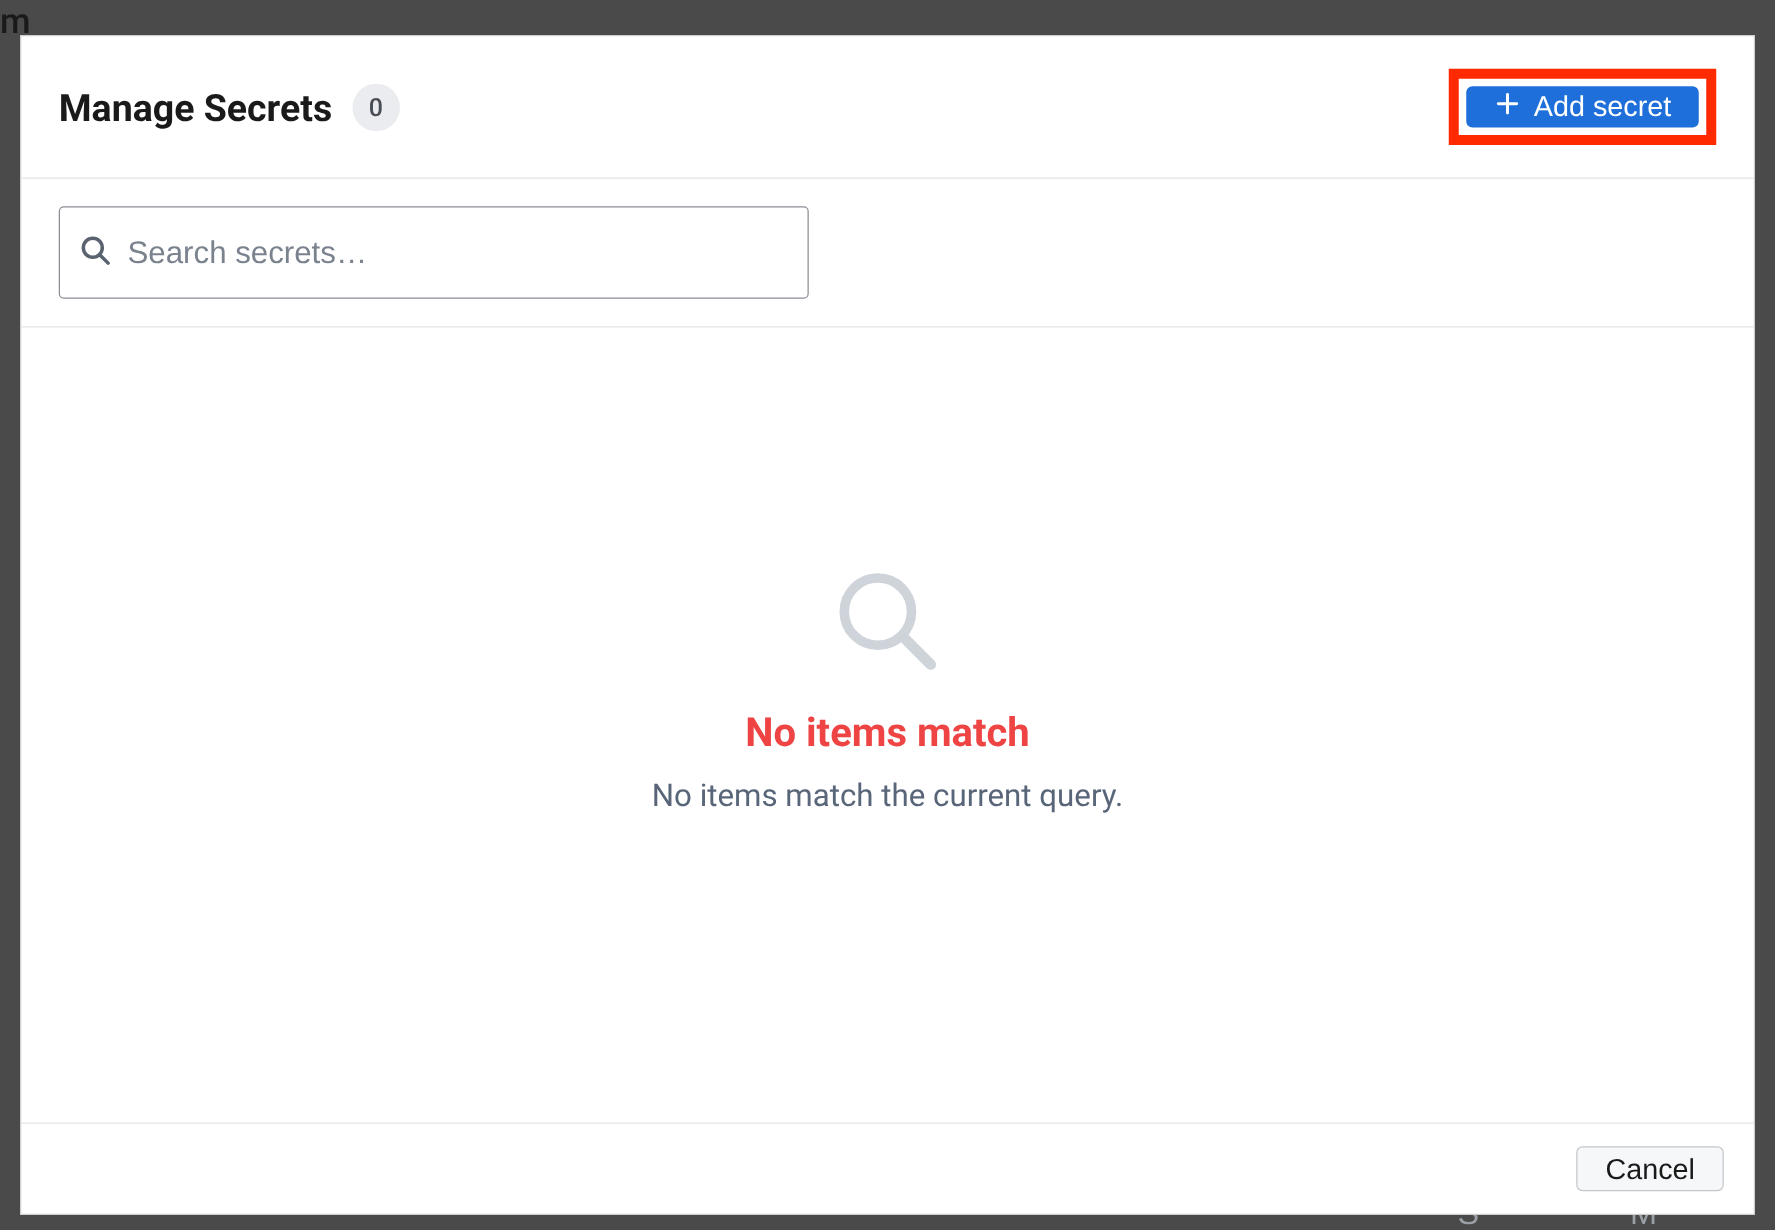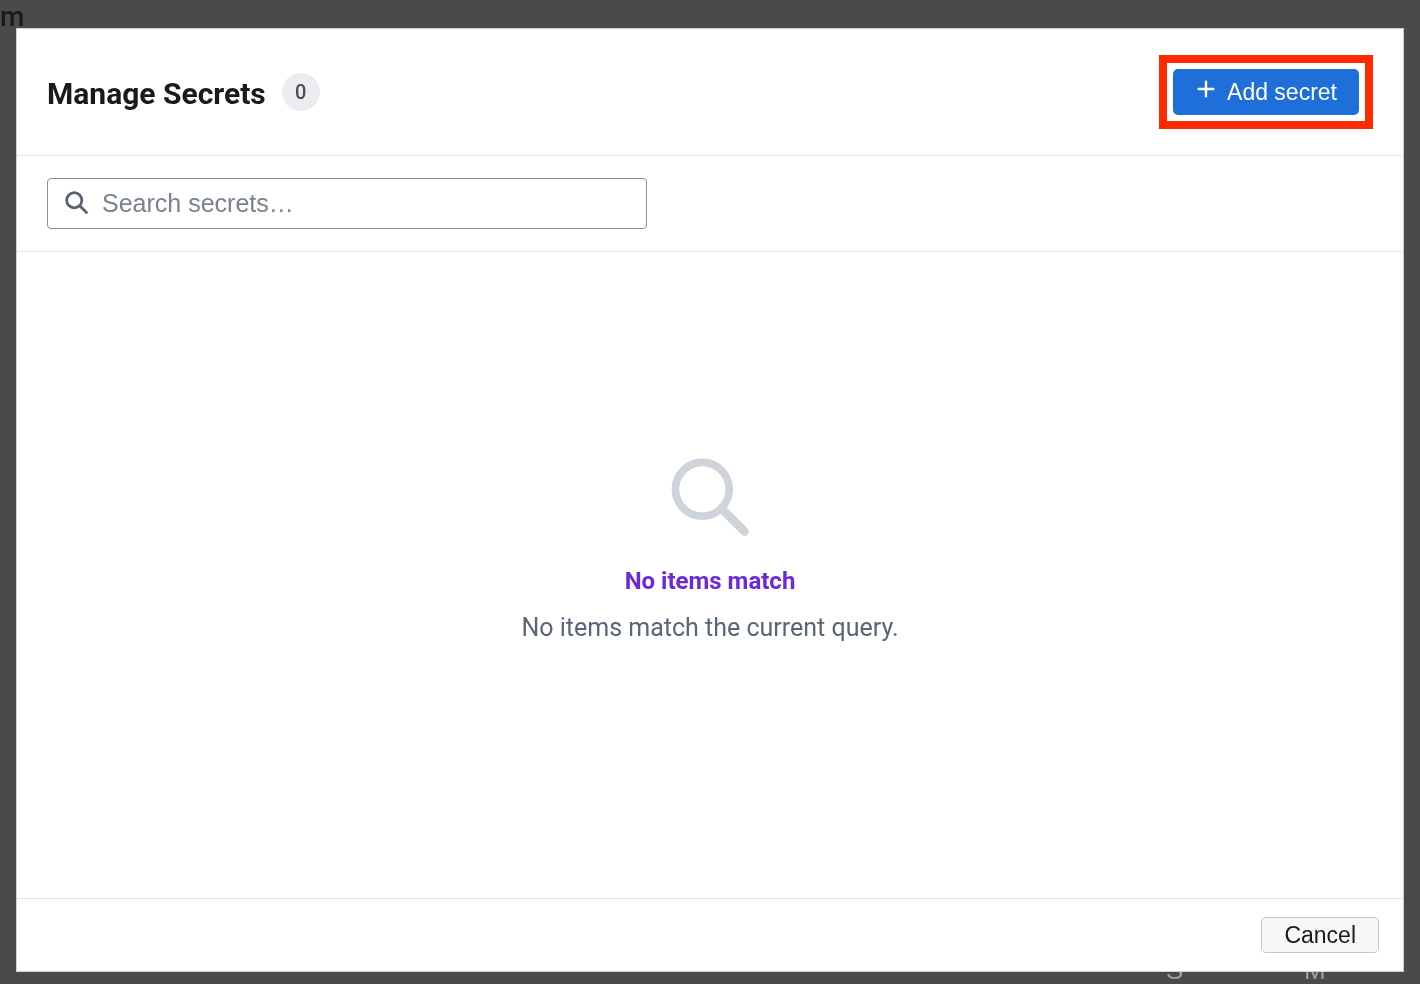--- a/index.html
+++ b/index.html
@@ -69,34 +69,34 @@
     }
     .add-button {
       display: inline-flex;
       align-items: center;
       gap: 10px;
       background: #1e6fd9;
       color: #ffffff;
       border: none;
       border-radius: 5px;
       padding: 0 22px;
-      height: 46px;
+      height: 33px;
       font-size: 23px;
       font-weight: 500;
       cursor: pointer;
     }
     .add-button .plus-svg { width: 22px; height: 22px; }
 
     .search-bar {
       padding: 22px 30px;
       border-bottom: 1px solid #e1e4e8;
     }
     .search-wrap {
       width: 600px;
-      height: 51px;
+      height: 74px;
       border: 1px solid #8b8f95;
       border-radius: 4px;
       background: #fff;
       display: flex;
       align-items: center;
       padding: 0 14px;
       gap: 12px;
     }
     .search-wrap svg { width: 28px; height: 28px; stroke: #5a6270; }
     .search-input {
@@ -113,23 +113,23 @@
       flex: 1;
       display: flex;
       flex-direction: column;
       align-items: center;
       justify-content: center;
       gap: 18px;
       padding-bottom: 60px;
     }
     .empty-icon svg { width: 96px; height: 96px; }
     .empty-title {
-      font-size: 24px;
+      font-size: 32px;
       font-weight: 700;
-      color: #6d28d9;
+      color: #ef4444;
     }
     .empty-subtitle {
       font-size: 25px;
       font-weight: 400;
       color: #596579;
     }
 
     .modal-footer {
       border-top: 1px solid #e1e4e8;
       padding: 18px 24px;

